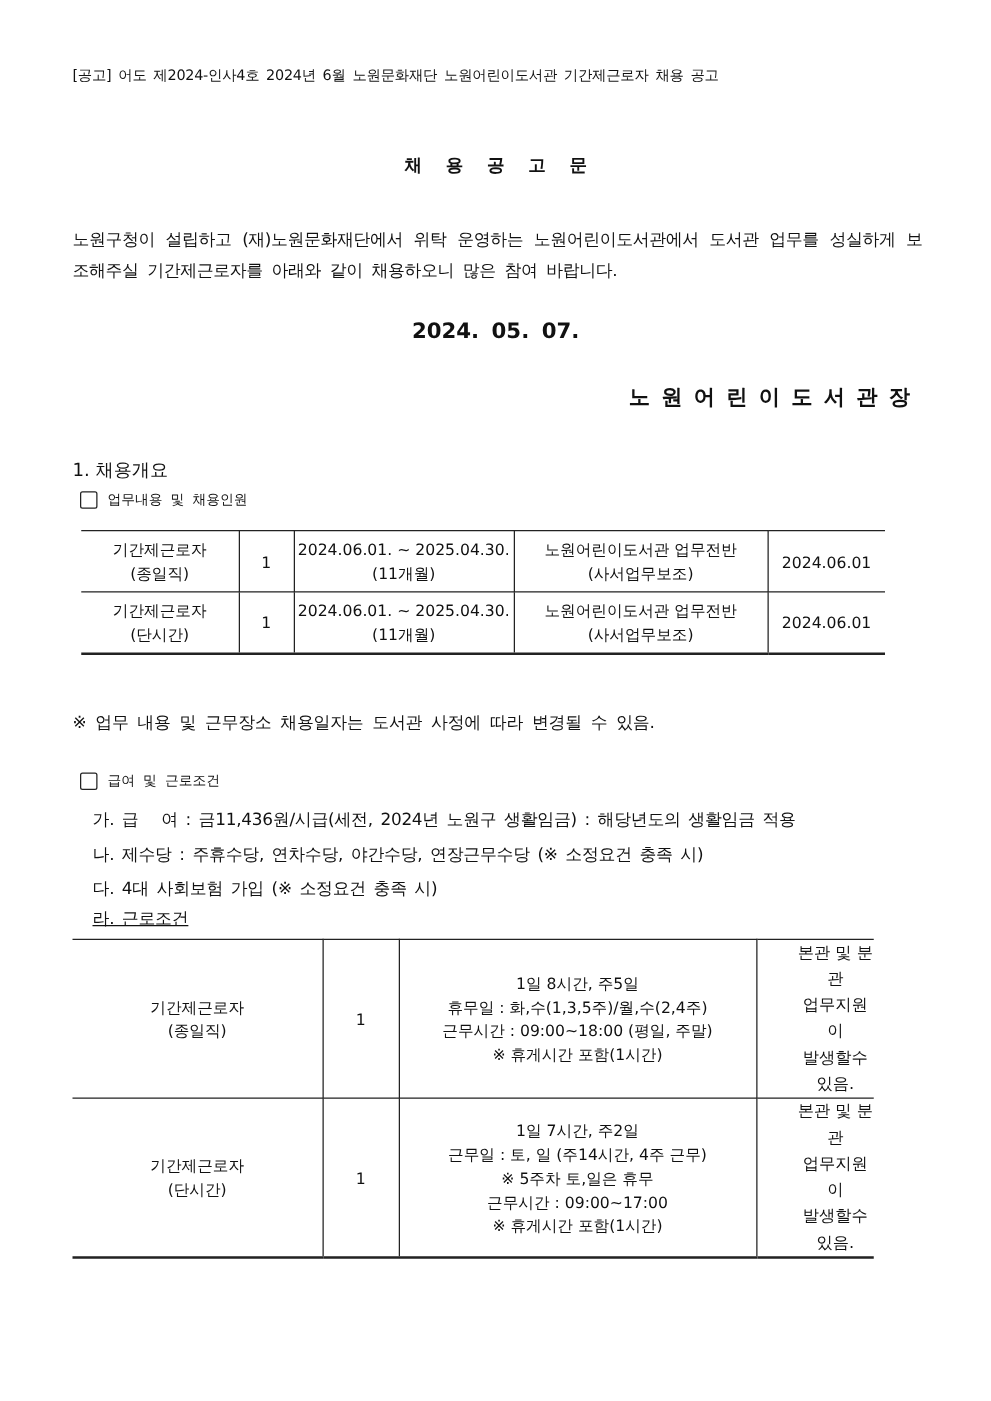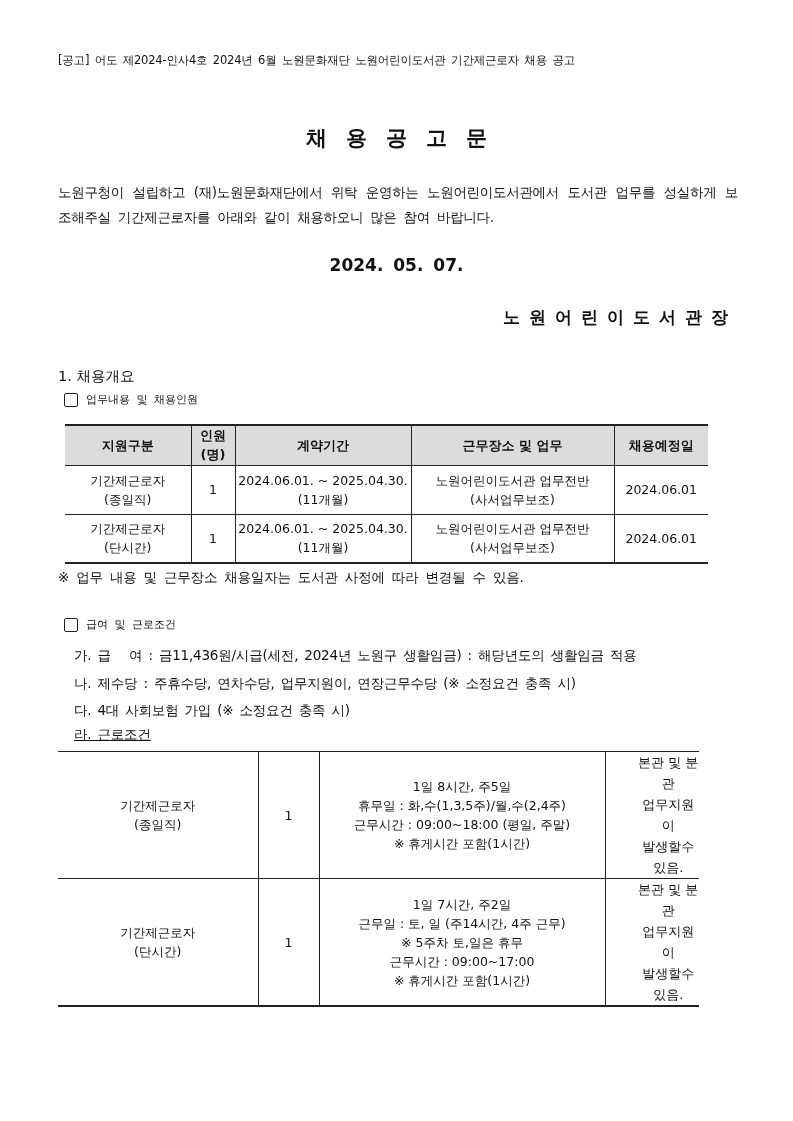--- a/index.html
+++ b/index.html
@@ -9,21 +9,21 @@
       color: #111111;
       position: relative;
       overflow: hidden;
     }
     .abs { position: absolute; }
     .doc-ref {
       left: 58px; top: 53px; font-size: 11.5px; letter-spacing: -0.2px; word-spacing: 2px;
     }
     .doc-title {
       left: 0; width: 793px; top: 124px; text-align: center;
-      font-size: 21px; font-weight: bold; letter-spacing: 19px; padding-left: 19px;
+      font-size: 14px; font-weight: bold; letter-spacing: 19px; padding-left: 19px;
     }
     .intro {
       left: 58px; width: 680px; top: 180px; font-size: 13.5px; line-height: 25px;
       text-align: justify; letter-spacing: -0.3px; word-spacing: 3px;
     }
     .date {
       left: 0; width: 793px; top: 255px; text-align: center;
       font-size: 17px; font-weight: bold; word-spacing: 4px;
     }
     .signer {
@@ -87,30 +87,20 @@
 
 <table class="t1">
   <colgroup>
     <col style="width:126px">
       <col style="width:44px">
       <col style="width:176px">
       <col style="width:203px">
       <col style="width:94px">
   </colgroup>
   <tbody>
-      <tr class="hrow">
-    <th>지원구분</th>
-    <th>
-      <span class="line">인원</span>
-      <span class="line">(명)</span>
-    </th>
-    <th>계약기간</th>
-    <th>근무장소 및 업무</th>
-    <th>채용예정일</th>
-  </tr>
   <tr class="brow">
     <td>
       <span class="line">기간제근로자</span>
       <span class="line">(종일직)</span>
     </td>
     <td>1</td>
     <td>
       <span class="line">2024.06.01. ~ 2025.04.30.</span>
       <span class="line">(11개월)</span>
     </td>
@@ -140,21 +130,21 @@
   </table>
 
 <div class="abs note">※ 업무 내용 및 근무장소 채용일자는 도서관 사정에 따라 변경될 수 있음.</div>
 
 <div class="abs sub-title" style="top:617px;justify-content:center;">
   <span class="box-icon"></span>
   <span>급여 및 근로조건</span>
 </div>
 
 <div class="abs cond" style="top:647px; white-space:pre;">가. 급   여 : 금11,436원/시급(세전, 2024년 노원구 생활임금) : 해당년도의 생활임금 적용</div>
-<div class="abs cond" style="top:675px;">나. 제수당 : 주휴수당, 연차수당, 업무지원이, 연장근무수당 (※ 소정요건 충족 시)</div>
+<div class="abs cond" style="top:675px;">나. 제수당 : 주휴수당, 연차수당, 야간수당, 연장근무수당 (※ 소정요건 충족 시)</div>
 <div class="abs cond" style="top:702px;">다. 4대 사회보험 가입 (※ 소정요건 충족 시)</div>
 <div class="abs cond" style="top:726px;text-decoration:underline;">라. 근로조건</div>
 
 <table class="t2">
   <colgroup>
     <col style="width:200px">
       <col style="width:61px">
       <col style="width:286px">
       <col style="width:94px">
   </colgroup>

